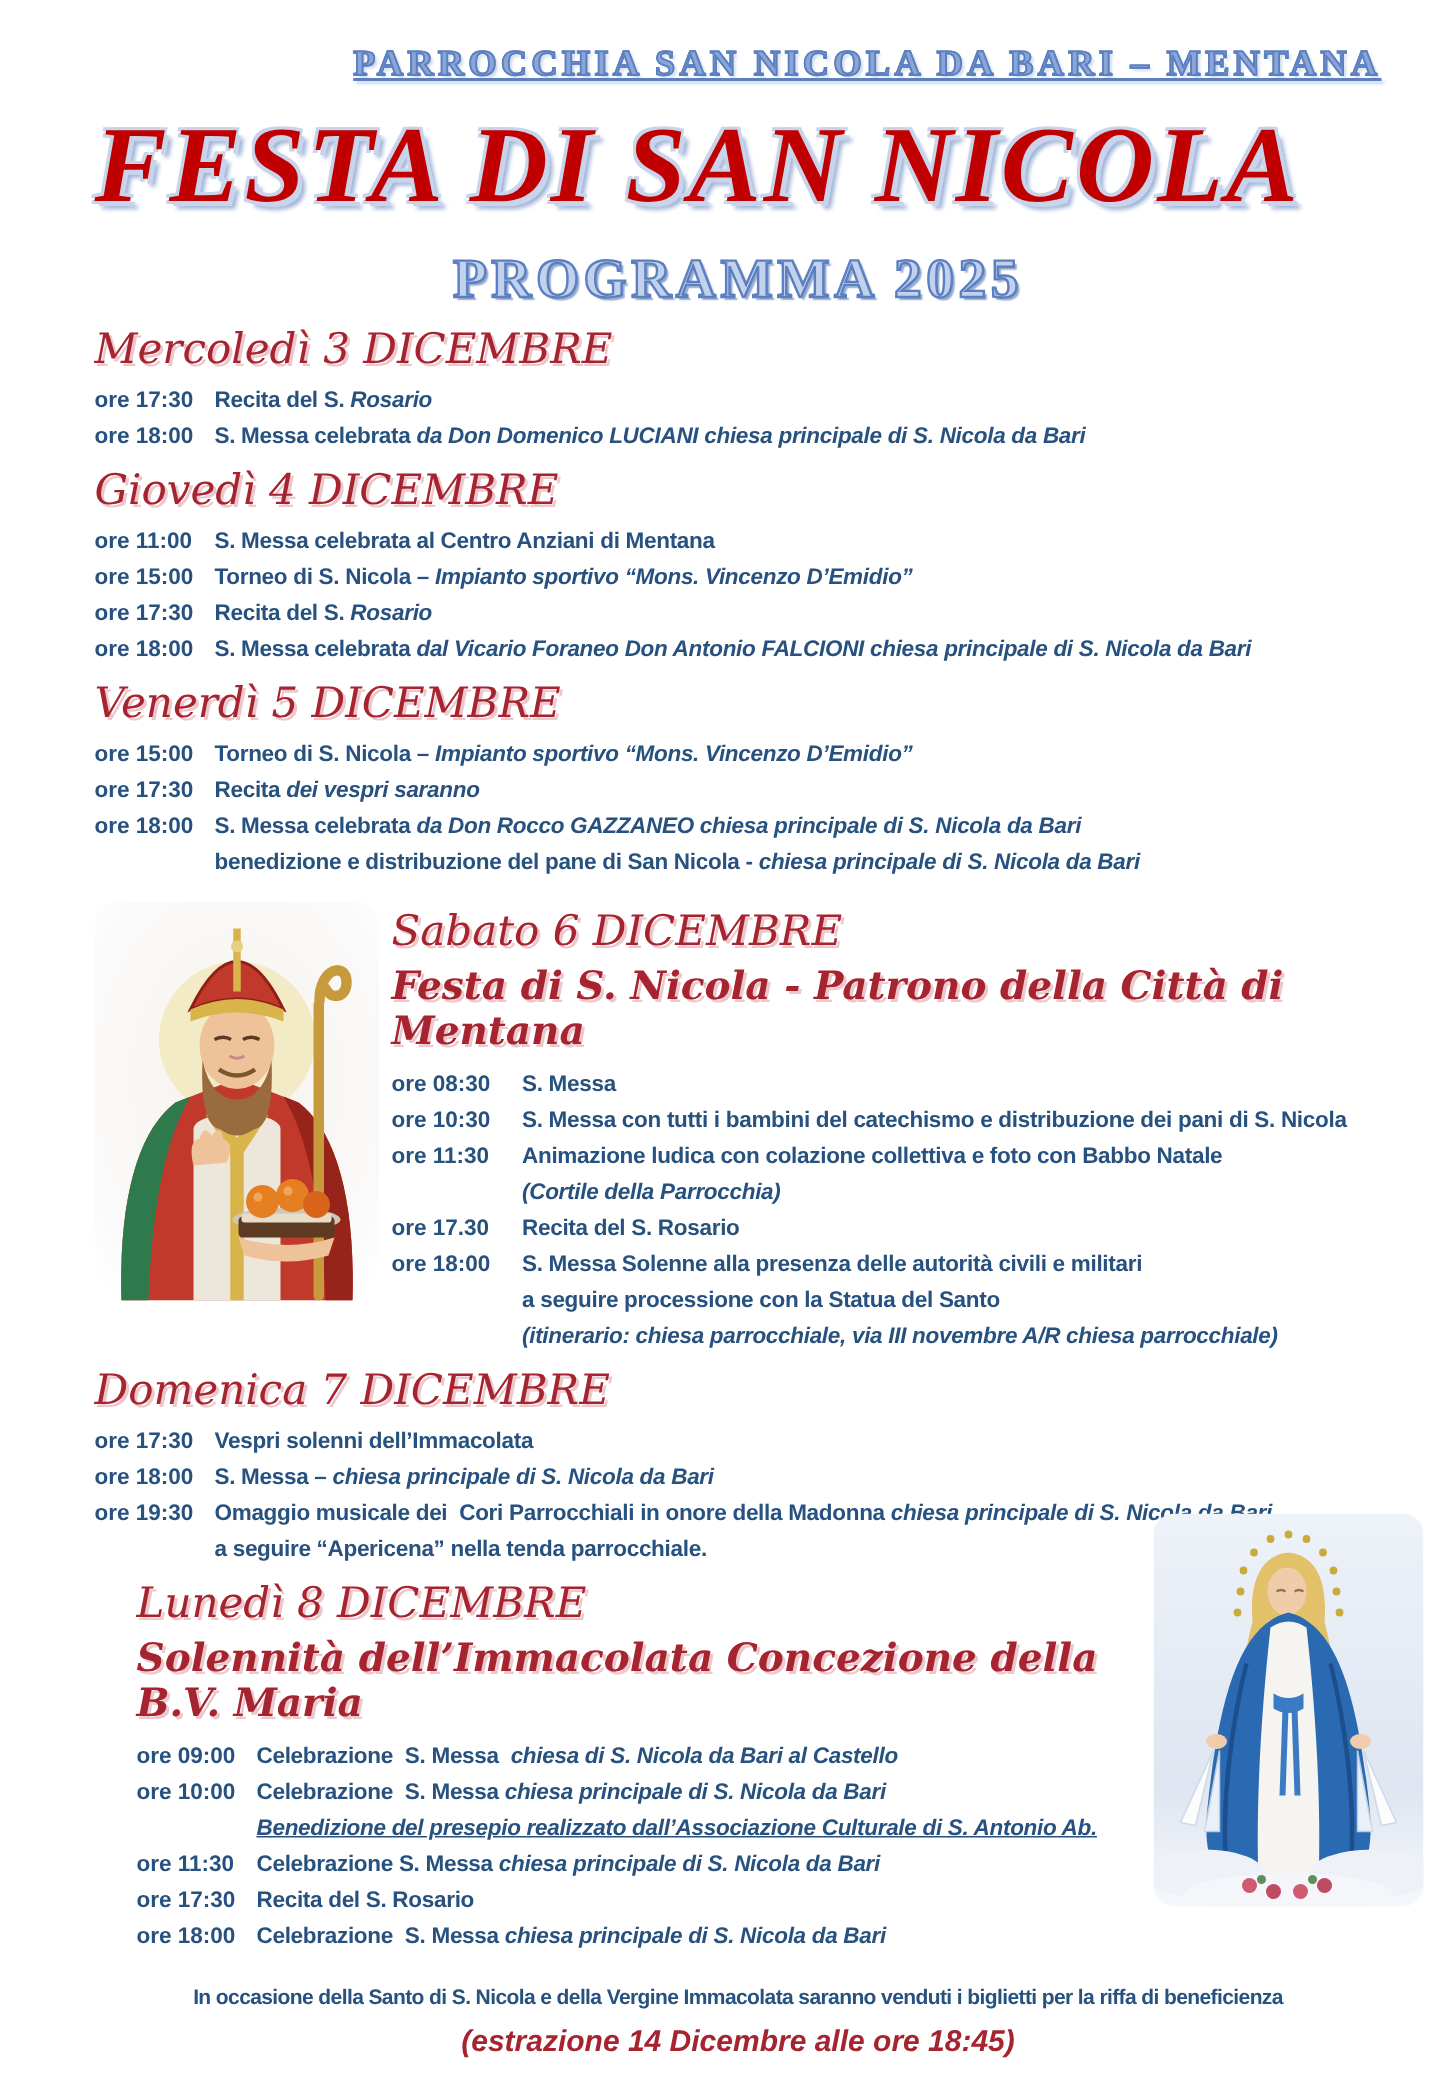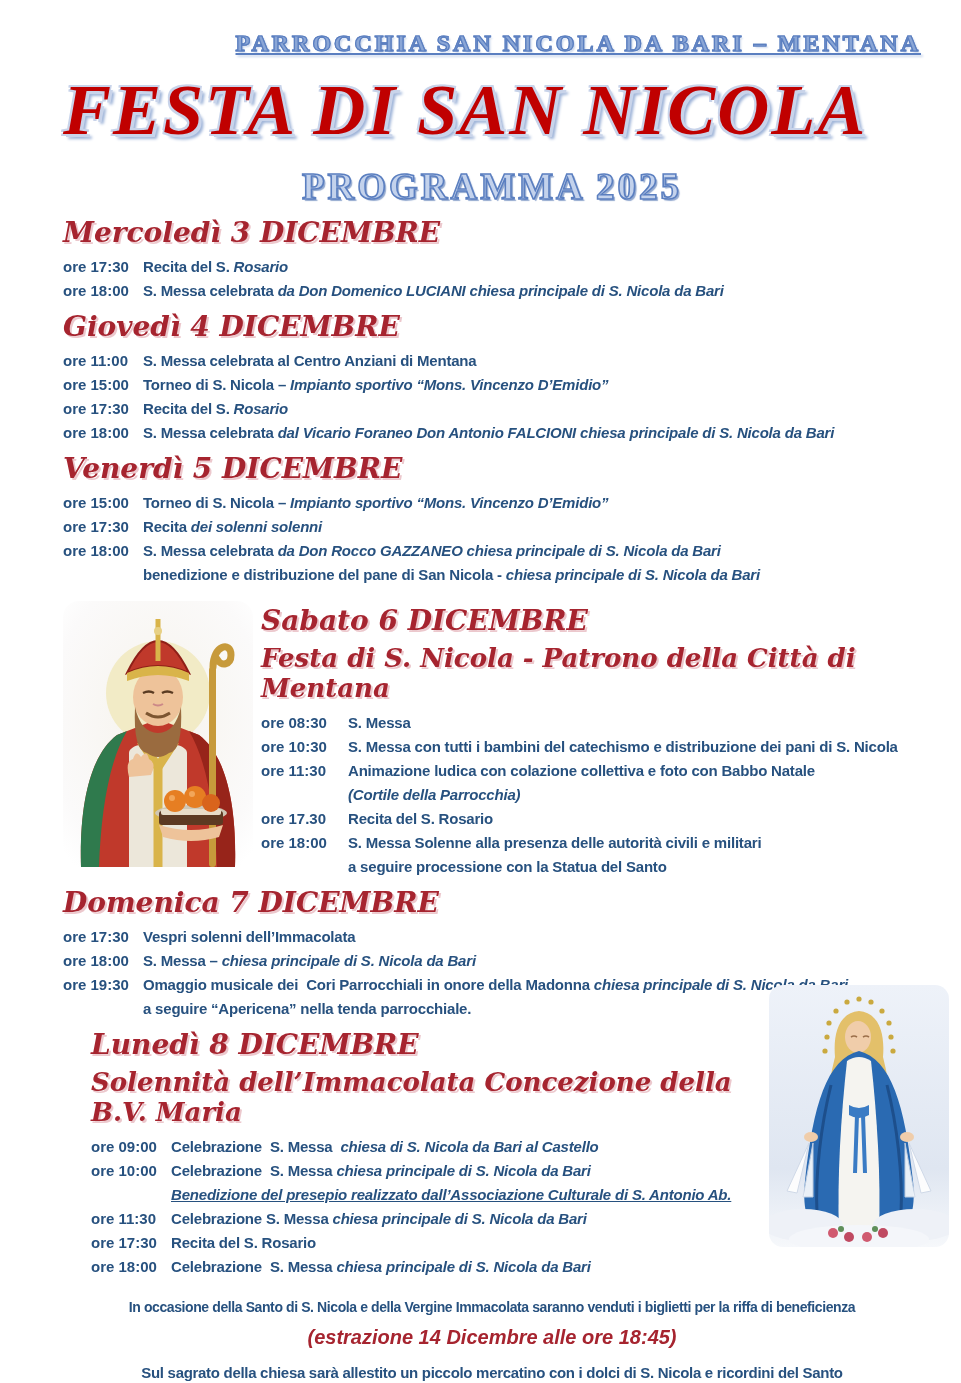--- a/index.html
+++ b/index.html
@@ -35,21 +35,21 @@
     font-family:"Liberation Serif", serif;
     font-size:37px; line-height:44px; letter-spacing:3px; font-weight:700;
     color:#c3d2ec; -webkit-text-stroke:1.6px #5b7fc0;
     text-shadow:2px 2px 1px #93a9cf;
     margin-bottom:6px;
   }
 
   
   .day-h {
     font-family:"DejaVu Serif", serif;
-    font-style:italic; font-weight:700;
+    font-style:italic; font-weight:400;
     font-size:28px; line-height:32px;
     color:#a6242f;
     text-shadow:2px 2px 0 #ecc8cd;
     margin:8px 0 6px 0;
   }
   .sub-h {
     font-family:"DejaVu Serif", serif;
     font-style:italic; font-weight:700;
     font-size:26px; line-height:30px;
     color:#a6242f;
@@ -144,21 +144,21 @@
     <div class="events">
         <div class="event">
           <div class="time">ore 15:00</div>
           <div class="desc">
             <div class="line"><span class="s-n">Torneo di S. Nicola – </span><span class="s-i">Impianto sportivo “Mons. Vincenzo D’Emidio”</span></div>
           </div>
         </div>
         <div class="event">
           <div class="time">ore 17:30</div>
           <div class="desc">
-            <div class="line"><span class="s-n">Recita </span><span class="s-i">dei solenni solenni</span></div>
+            <div class="line"><span class="s-n">Recita </span><span class="s-i">dei vespri saranno</span></div>
           </div>
         </div>
         <div class="event">
           <div class="time">ore 18:00</div>
           <div class="desc">
             <div class="line"><span class="s-n">S. Messa celebrata </span><span class="s-i">da Don Rocco GAZZANEO chiesa principale di S. Nicola da Bari</span></div>
             <div class="line"><span class="s-n">benedizione e distribuzione del pane di San Nicola - </span><span class="s-i">chiesa principale di S. Nicola da Bari</span></div>
           </div>
         </div>
       </div>
@@ -239,20 +239,21 @@
             <div class="time">ore 17.30</div>
             <div class="desc">
               <div class="line"><span class="s-n">Recita del S. Rosario</span></div>
             </div>
           </div>
           <div class="event">
             <div class="time">ore 18:00</div>
             <div class="desc">
               <div class="line"><span class="s-n">S. Messa Solenne alla presenza delle autorità civili e militari</span></div>
               <div class="line"><span class="s-n">a seguire processione con la Statua del Santo</span></div>
+              <div class="line"><span class="s-i">(itinerario: chiesa parrocchiale, via III novembre A/R chiesa parrocchiale)</span></div>
             </div>
           </div>
         </div>
     </div>
   </section>
 
   <section>
     <h2 class="day-h">Domenica 7 DICEMBRE</h2>
     <div class="events">
         <div class="event">

